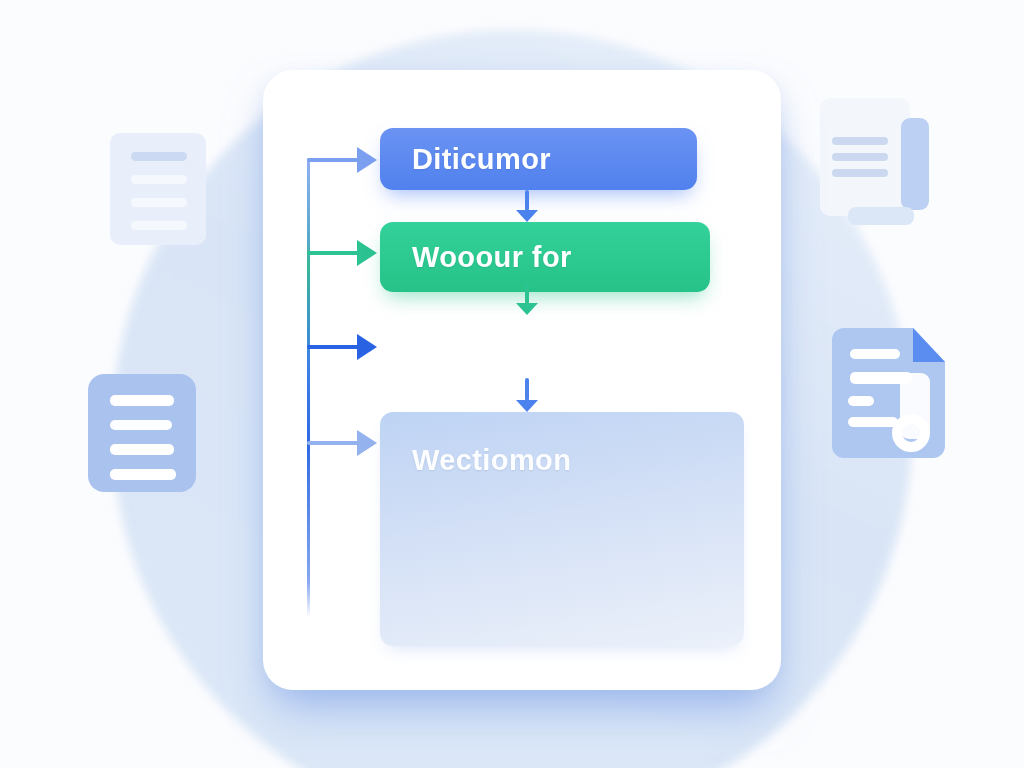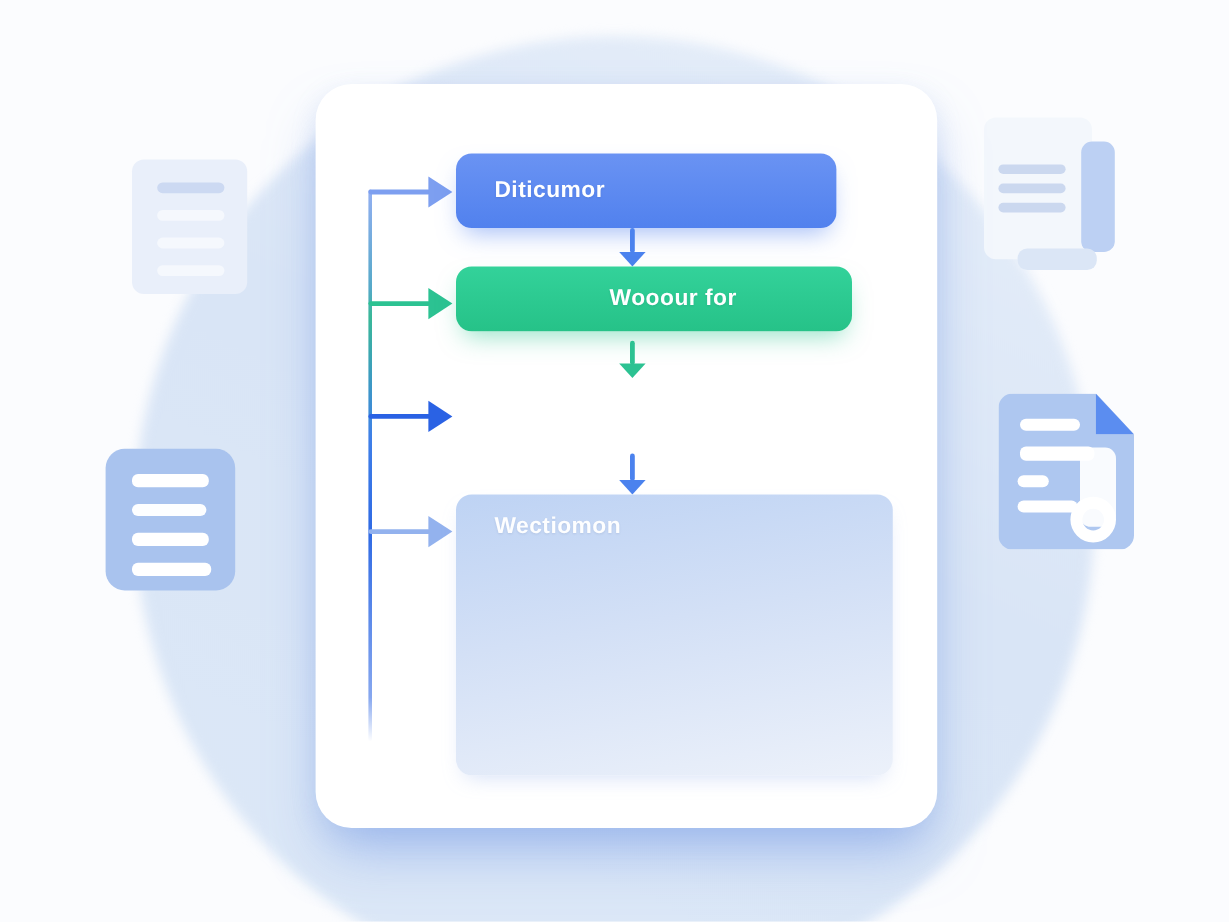--- a/index.html
+++ b/index.html
@@ -79,34 +79,34 @@
   .h-arrow .head { position:absolute; left:50px; top:-13px; width:0; height:0;
     border-top:13px solid transparent; border-bottom:13px solid transparent; border-left:20px solid; }
   .ha1 { top:90px; }  .ha1 .line { background:#7d9ff0; } .ha1 .head { border-left-color:#7d9ff0; }
   .ha2 { top:183px; } .ha2 .line { background:#2cc292; } .ha2 .head { border-left-color:#2cc292; }
   .ha3 { top:277px; } .ha3 .line { background:#2a62e4; } .ha3 .head { border-left-color:#2a62e4; }
   .ha4 { top:373px; } .ha4 .line { background:#93b2ee; } .ha4 .head { border-left-color:#93b2ee; }
 
   
   .node {
     position:absolute; left:117px; display:flex; align-items:center;
-    color:#ffffff; font-weight:700; font-size:19px; letter-spacing:0.4px;
+    color:#ffffff; font-weight:700; font-size:29px; letter-spacing:0.4px;
     padding-left:32px; border-radius:13px;
     text-shadow:0 1px 2px rgba(20,40,90,0.10);
   }
   .n1 { top:58px;  width:317px; height:62px;
     background:linear-gradient(180deg,#6a93f3,#5181ee);
     box-shadow:0 10px 20px -6px rgba(90,135,240,0.55); }
-  .n2 { top:152px; width:330px; height:54px;
+  .n2 { top:152px; width:330px; height:70px;
     background:linear-gradient(180deg,#33d29a,#26c288);
-    box-shadow:0 10px 20px -6px rgba(45,200,145,0.5);justify-content:center; }
+    box-shadow:0 10px 20px -6px rgba(45,200,145,0.5); }
   .n3 { top:245px; width:362px; height:63px;
     background:linear-gradient(180deg,#2d6cf0,#2257dc);
     box-shadow:0 10px 22px -6px rgba(40,95,230,0.55); }
-  .n4 { top:342px; width:364px; height:234px; align-items:flex-start; padding-top:16px;
+  .n4 { top:342px; width:364px; height:234px; align-items:flex-start; padding-top:32px;
     background:linear-gradient(170deg,#bed3f4 0%,#d3e0f6 45%,#ecf1fa 100%);
     color:rgba(255,255,255,0.97); box-shadow:0 8px 18px -8px rgba(140,170,235,0.4);text-align:right; }
 
   
   .v-arrow { position:absolute; width:0; }
   .v-arrow .line { position:absolute; left:-2px; top:0; width:4px; border-radius:2px; }
   .v-arrow .head { position:absolute; left:-11px; width:0; height:0;
     border-left:11px solid transparent; border-right:11px solid transparent; border-top:12px solid; }
   .va1 { left:264px; top:120px; } .va1 .line { height:21px; background:#4b82ee; } .va1 .head { top:20px; border-top-color:#4b82ee; }
   .va2 { left:264px; top:214px; } .va2 .line { height:20px; background:#2cc292; } .va2 .head { top:19px; border-top-color:#2cc292; }

